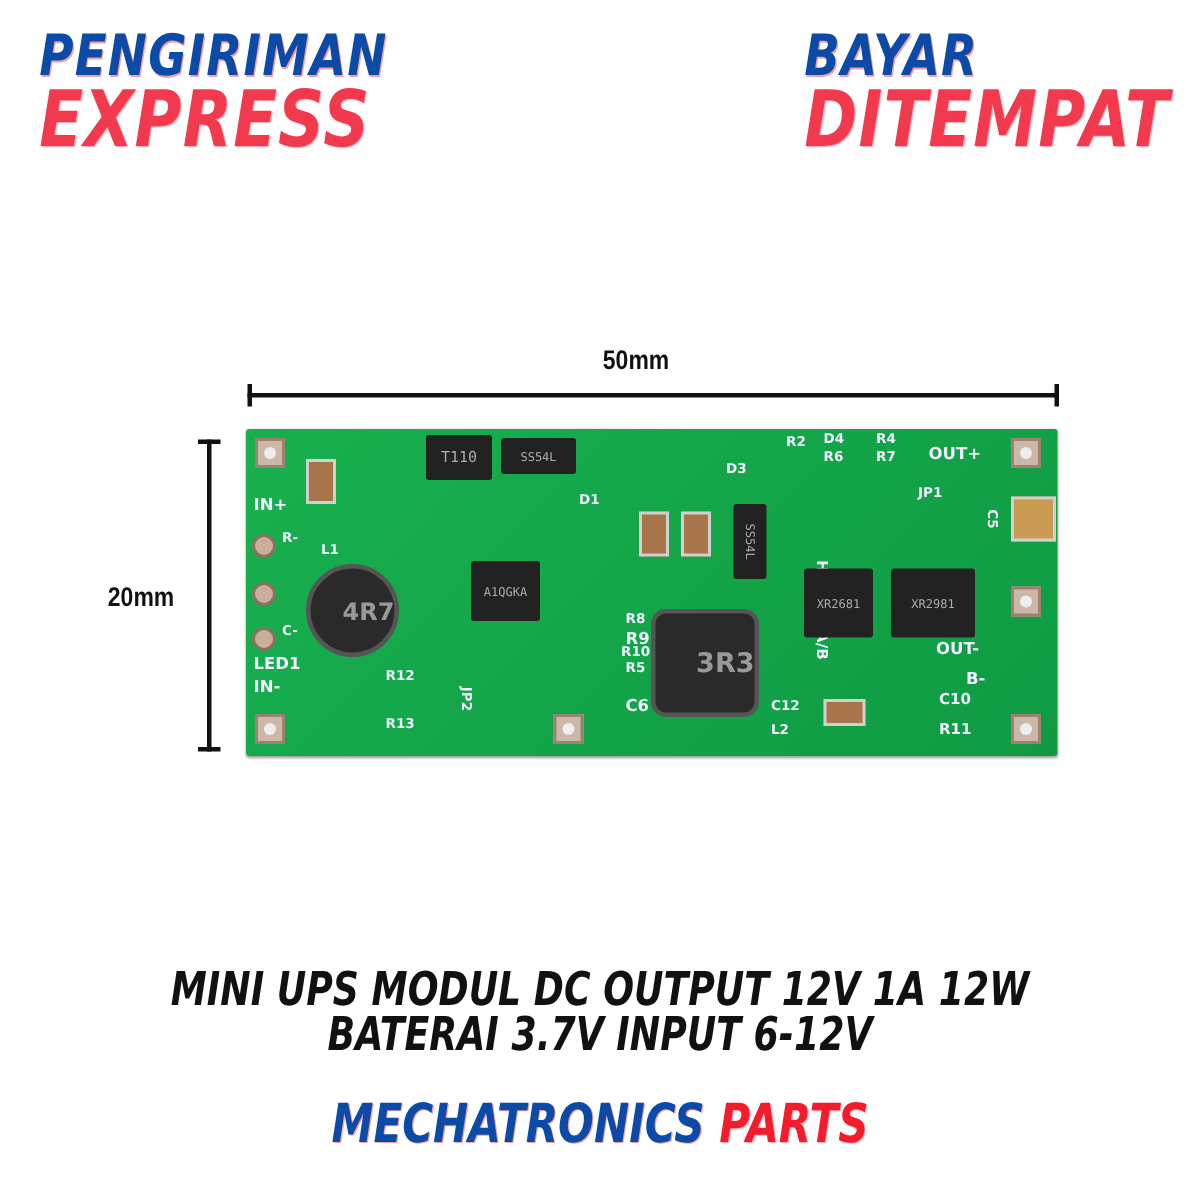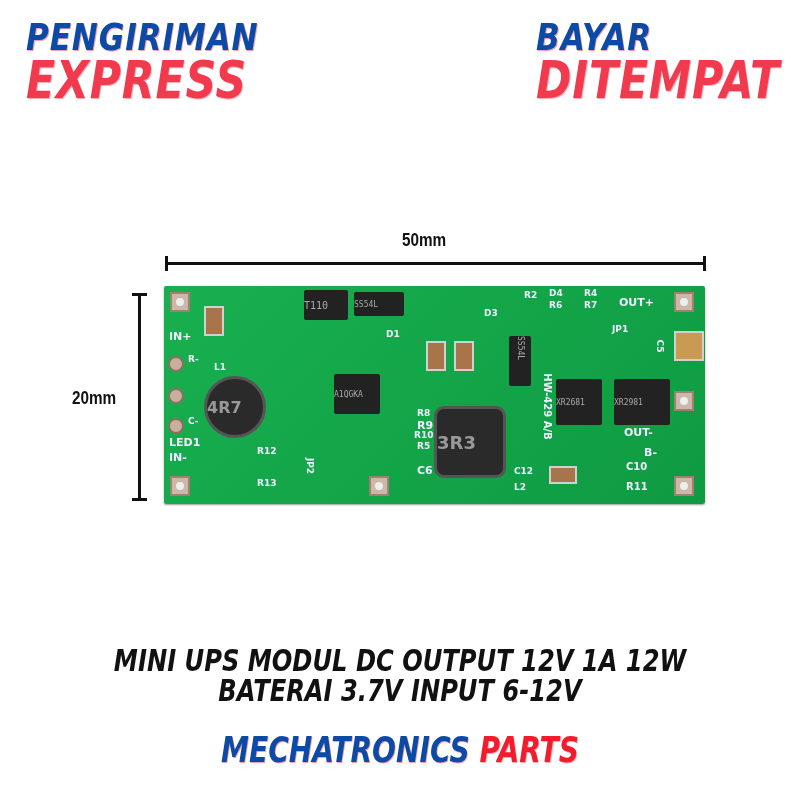--- a/index.html
+++ b/index.html
@@ -12,22 +12,22 @@
   .dim-h:before,.dim-h:after{content:"";position:absolute;top:-6px;width:3px;height:15px;background:#111;}
   .dim-h:before{left:0}.dim-h:after{right:0}
   .dim-v{position:absolute;left:138px;top:293px;width:3px;height:208px;background:#111;}
   .dim-v:before,.dim-v:after{content:"";position:absolute;left:-6px;width:15px;height:3px;background:#111;}
   .dim-v:before{top:0}.dim-v:after{bottom:0}
   .dim-label{position:absolute;font-weight:bold;font-size:18px;color:#111;transform:scaleX(0.85);}
   .pcb{position:absolute;left:164px;top:286px;width:541px;height:218px;background:#16a34a;background:linear-gradient(135deg,#18b04f,#0f9a42);border-radius:2px;box-shadow:0 1px 2px rgba(0,0,0,.4);}
   .pad{position:absolute;width:20px;height:20px;background:#cbb8a8;border:2px solid #a08070;box-sizing:border-box;}
   .pad:after{content:"";position:absolute;left:4px;top:4px;width:8px;height:8px;border-radius:50%;background:#eee;}
   .hole{position:absolute;width:16px;height:16px;border-radius:50%;background:#c9b09c;border:2px solid #8a7060;box-sizing:border-box;}
-  .ic{position:absolute;background:#222;border-radius:2px;color:#aaa;font-size:8px;display:flex;align-items:center;justify-content:flex-start;font-family:"DejaVu Sans Mono",monospace;margin-left:20px;}
-  .ind{position:absolute;border-radius:50%;background:#2a2a2a;border:3px solid #555;color:#999;font-weight:bold;display:flex;align-items:center;justify-content:flex-start;font-family:"DejaVu Sans",sans-serif;}
+  .ic{position:absolute;background:#222;border-radius:2px;color:#aaa;font-size:8px;display:flex;align-items:center;justify-content:center;font-family:"DejaVu Sans Mono",monospace;}
+  .ind{position:absolute;border-radius:50%;background:#2a2a2a;border:3px solid #555;color:#999;font-weight:bold;display:flex;align-items:center;justify-content:flex-end;font-family:"DejaVu Sans",sans-serif;}
   .silk{position:absolute;color:#eef;font-size:11px;font-weight:bold;font-family:"DejaVu Sans",sans-serif;}
   .cap{position:absolute;background:#a8754a;border:2px solid #d0d0d0;}
   .footer{position:absolute;left:0;width:800px;text-align:center;font-family:"DejaVu Sans",sans-serif;font-weight:bold;font-style:italic;line-height:1;}
   .title{color:#111;font-size:31px;transform:scaleX(0.78);}
   .brand{font-size:36px;transform:scaleX(0.78);}
   .brand .b{color:#0c4aa8;text-shadow:1px 1px 0 #f0a0a8;}
   .brand .r{color:#f21c2c;text-shadow:1px 1px 0 #f4b0b8;}
 </style>
 </head>
 <body>

